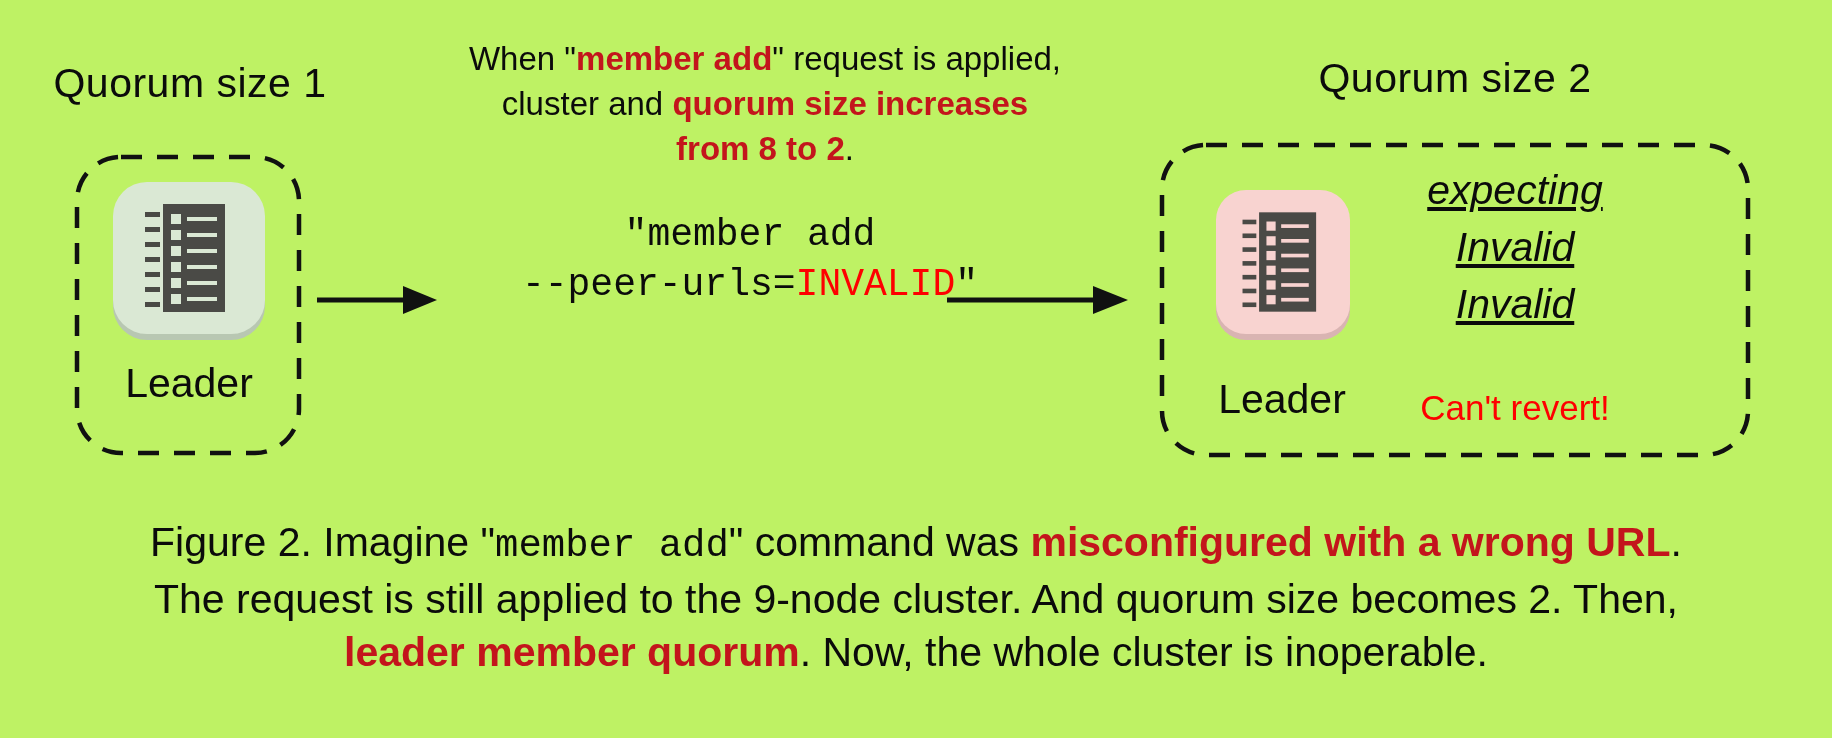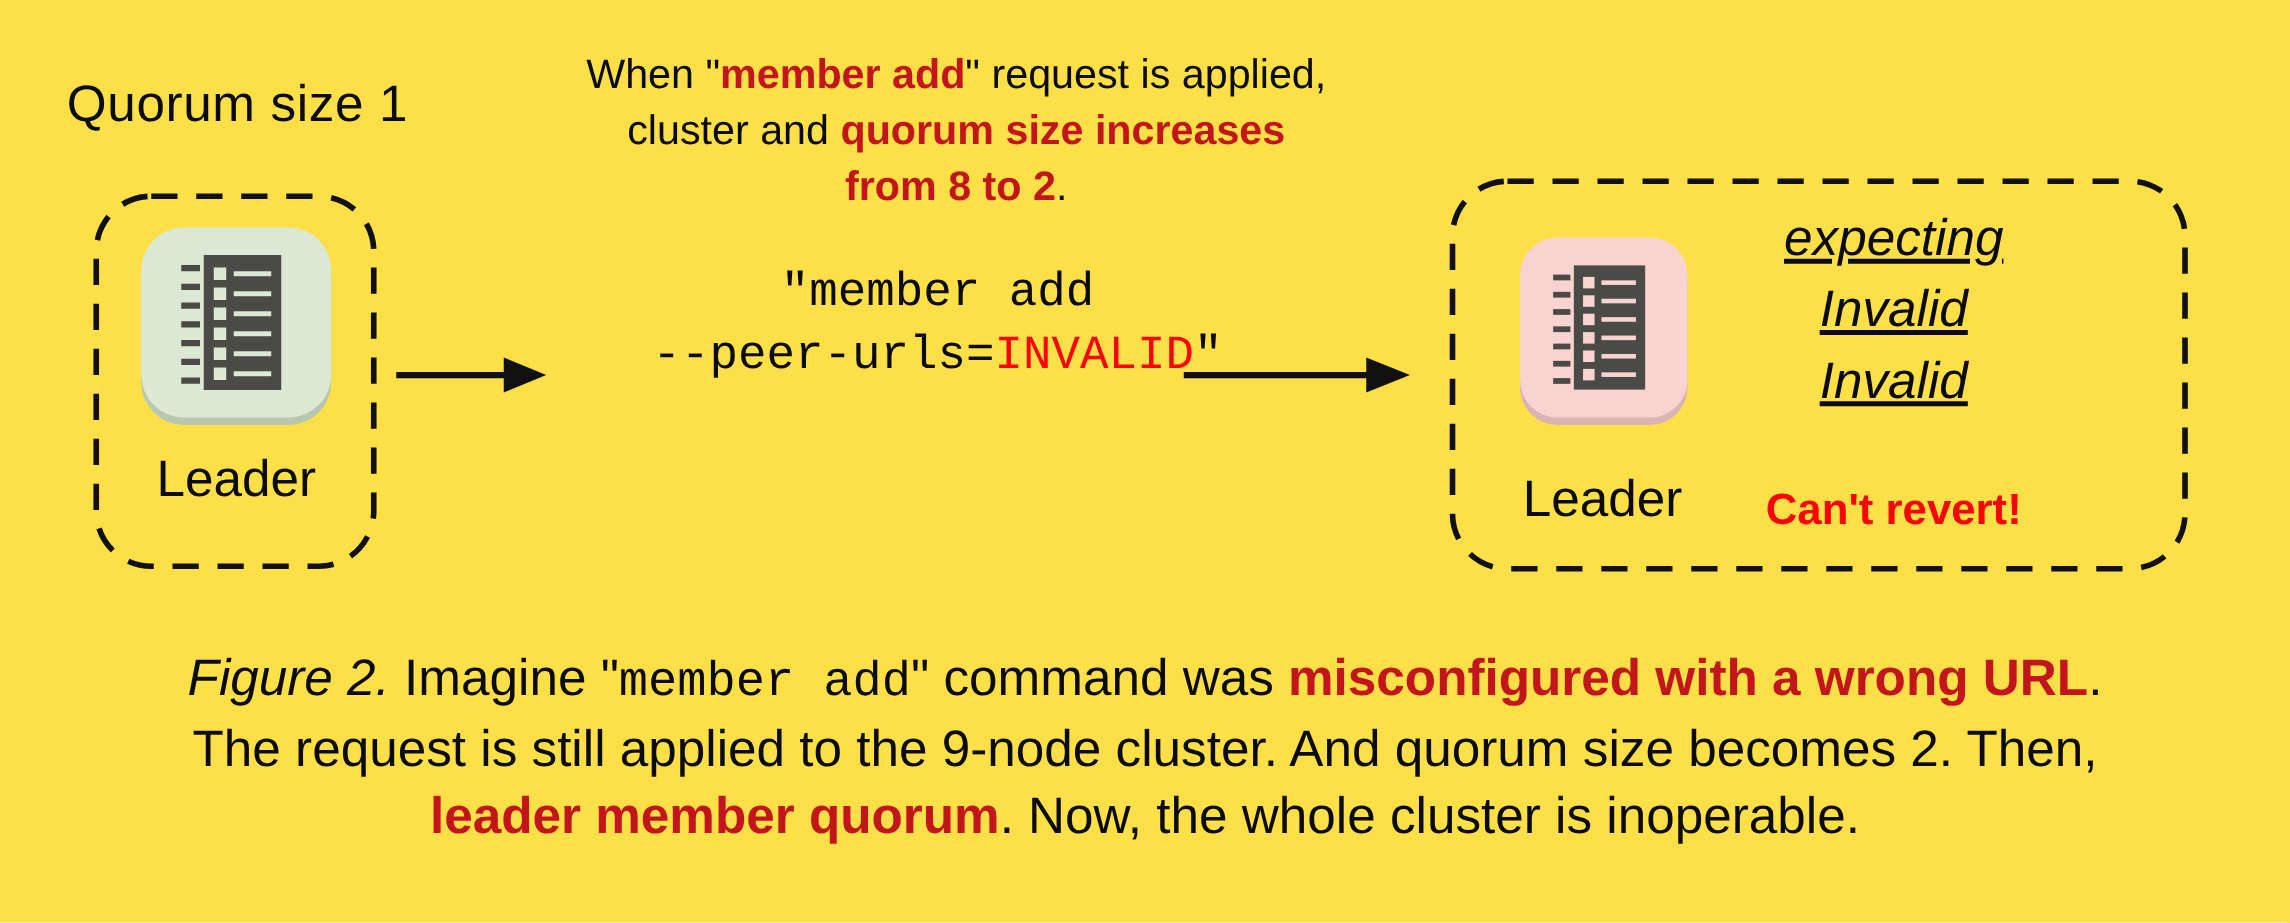--- a/index.html
+++ b/index.html
@@ -1,21 +1,21 @@
 <!DOCTYPE html>
 <html><head>
 <meta charset="utf-8">
 <style>
   html, body { margin: 0; padding: 0; background: #ffffff; }
   body { font-family: "Liberation Sans", sans-serif; color: #0b0b0b; }
   .canvas {
     position: relative;
     width: 1832px;
     height: 738px;
-    background: #fde047;
+    background: #bef264;
     overflow: hidden;
   }
   .abs { position: absolute; }
   .center { text-align: center; }
 
   .cluster-title { font-size: 41px; letter-spacing: 0.5px; }
 
   .dashed-box-svg { display: block; }
 
   .node {
@@ -34,25 +34,25 @@
   .bright-red { color: #fe0000; }
 
   .command {
     font-family: "Liberation Mono", monospace;
     font-size: 38px;
     line-height: 50px;
     letter-spacing: 0px;
   }
 
   .status-italic { font-style: italic; font-size: 41px; line-height: 57px; text-decoration: underline; }
-  .warning { font-size: 35px; font-weight: bold; color: #fe0000; }
+  .warning { font-size: 35px; font-weight: normal; color: #fe0000; }
 
   .caption { font-size: 41px; line-height: 53px; }
   .caption .mono { font-family: "Liberation Mono", monospace; font-size: 0.95em; }
-  .caption .italic { font-style: italic; }
+  .caption .italic { }
 
   .icon-dark { fill: #4a4a46; }
   .detail-green { fill: #dae8d4; }
   .detail-pink { fill: #f8d3d0; }
 </style>
 </head>
 <body>
 
 <div class="canvas">
 
@@ -103,20 +103,21 @@
   <div class="abs command center" style="left:430px; top:210px; width:640px;">
     <div>"member add</div>
     <div><span>--peer-urls=</span><span class="bright-red">INVALID</span><span>"</span></div>
   </div>
 
   <svg class="abs" style="left:945px; top:280px;" width="190" height="40">
     <line x1="2" y1="20" x2="150" y2="20" stroke="#111111" stroke-width="5"></line>
     <polygon points="148,6 148,34 183,20" fill="#111111"></polygon>
   </svg>
 
+  <div class="abs cluster-title center" style="left:1240px; top:55px; width:430px;">Quorum size 2</div>
 
   <svg class="abs dashed-box-svg" style="left:1158px; top:141px;" width="594" height="318">
     <rect x="4" y="4" width="586" height="310" rx="44" ry="44" fill="none" stroke="#111111" stroke-width="4.5" stroke-dasharray="21 15"></rect>
   </svg>
 
   <div class="abs node pink" style="left:1216px; top:190px; width:134px; height:144px;">
     <svg width="92" height="106" viewBox="0 0 100 112">
       <rect class="icon-dark" x="24" y="2" width="62" height="108"></rect>
       <rect class="icon-dark" x="6" y="10" width="15" height="5"></rect>
       <rect class="icon-dark" x="6" y="25" width="15" height="5"></rect>

